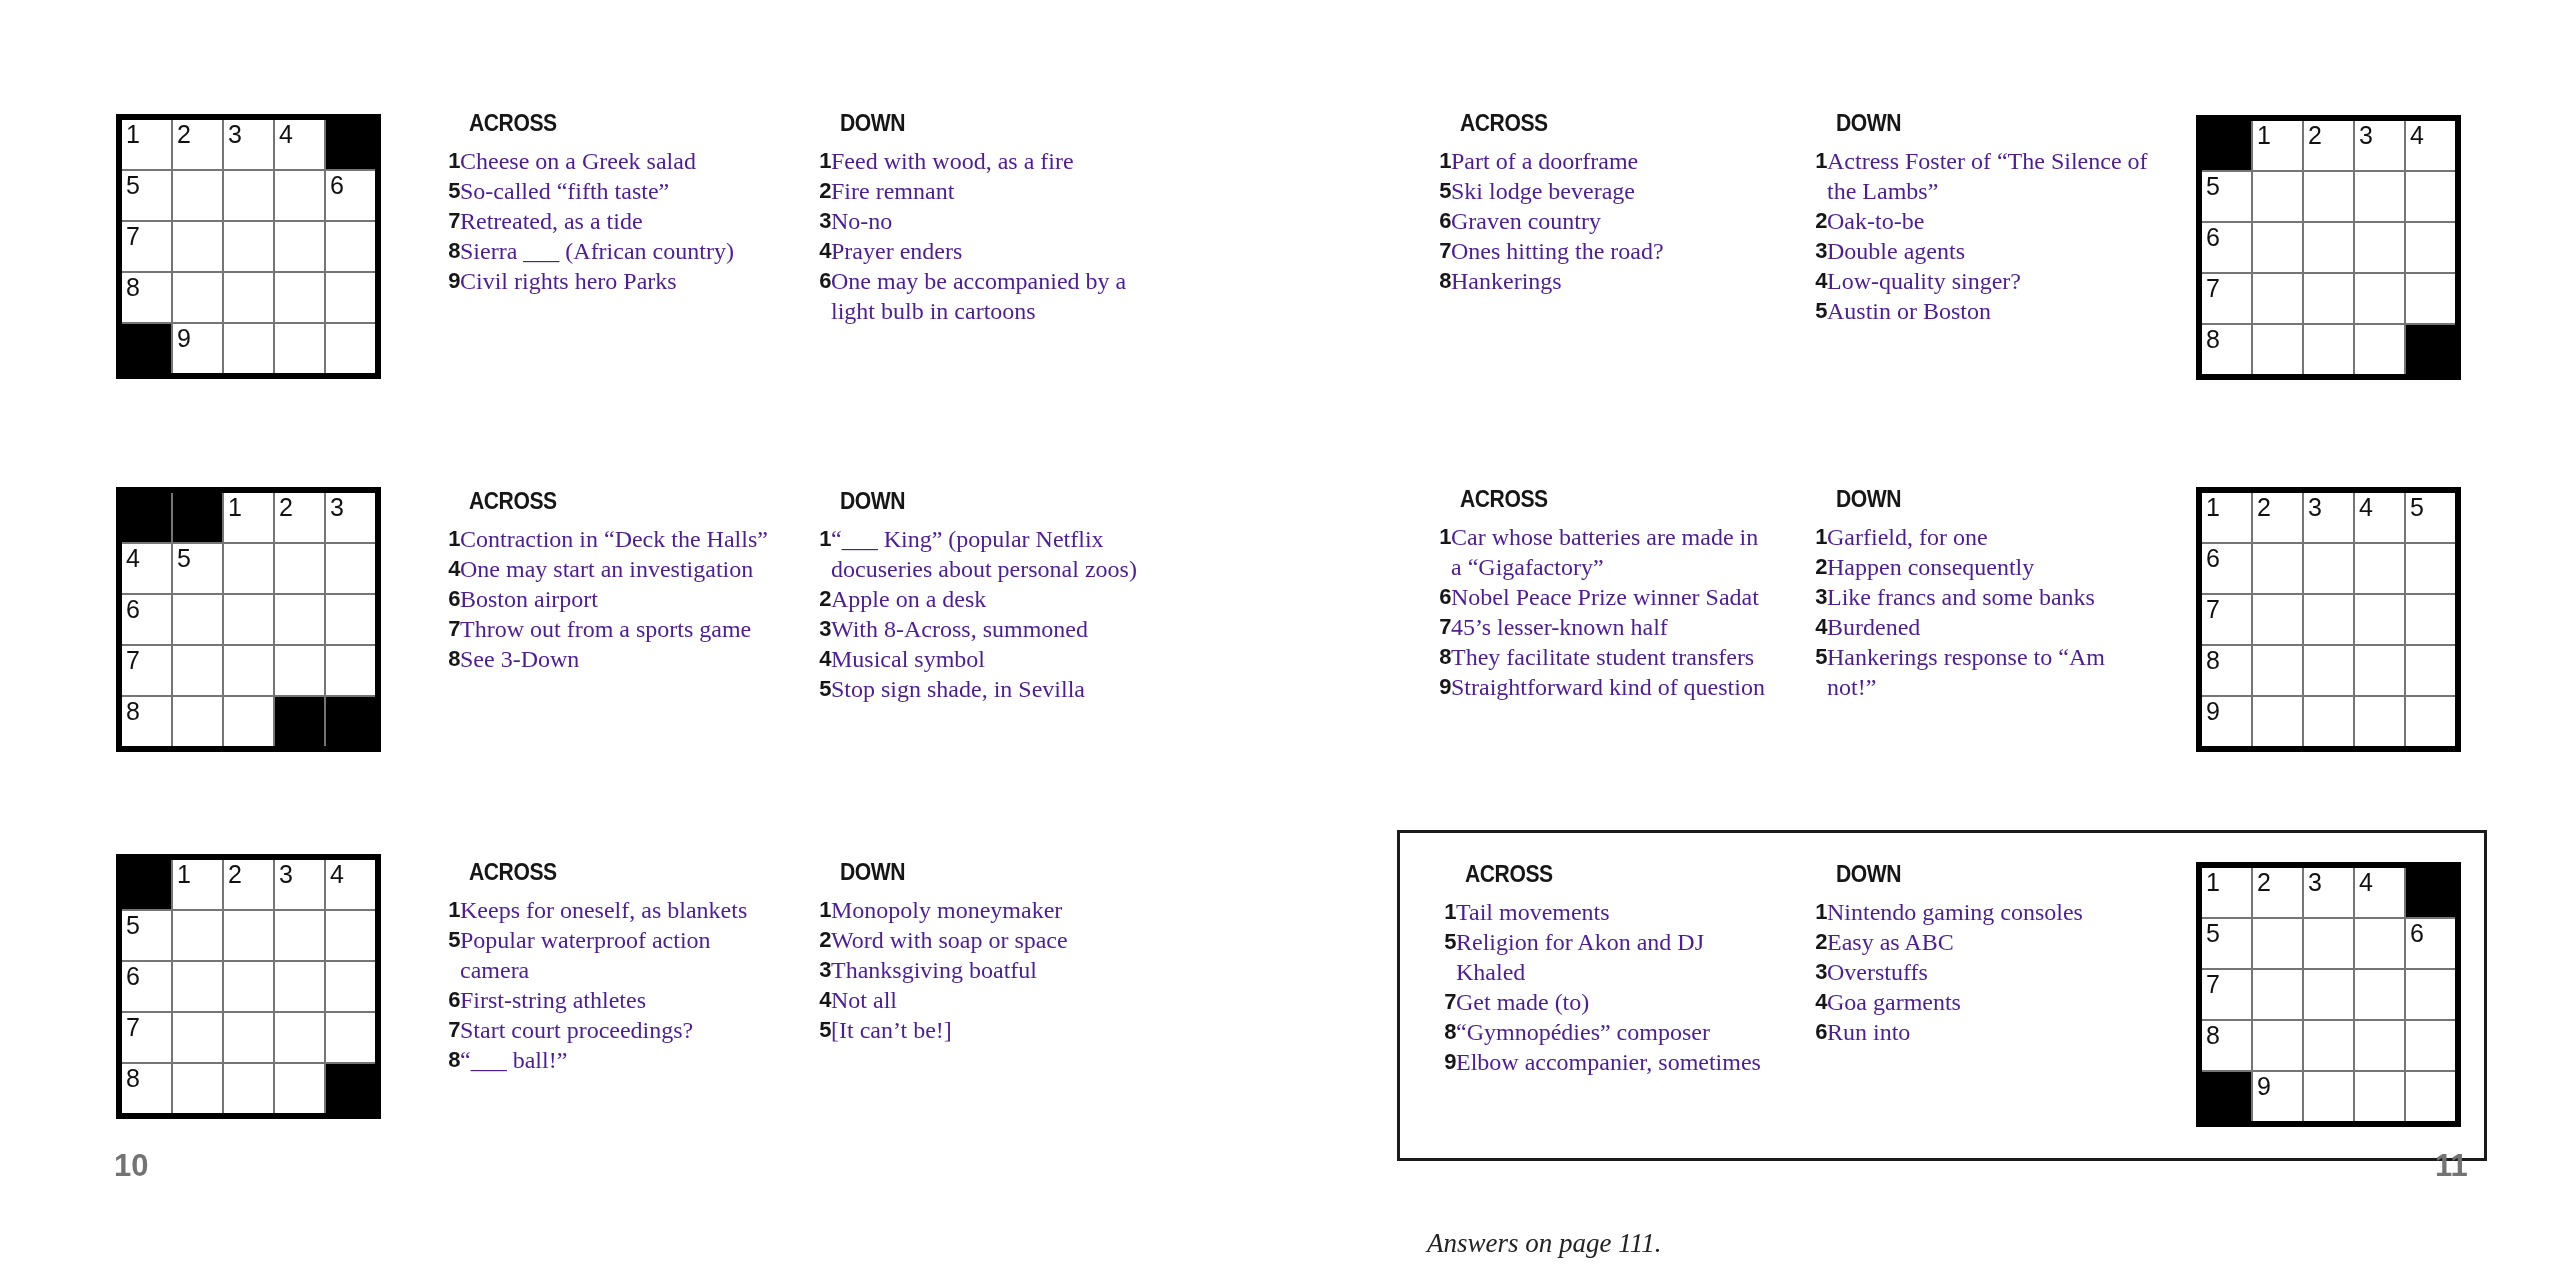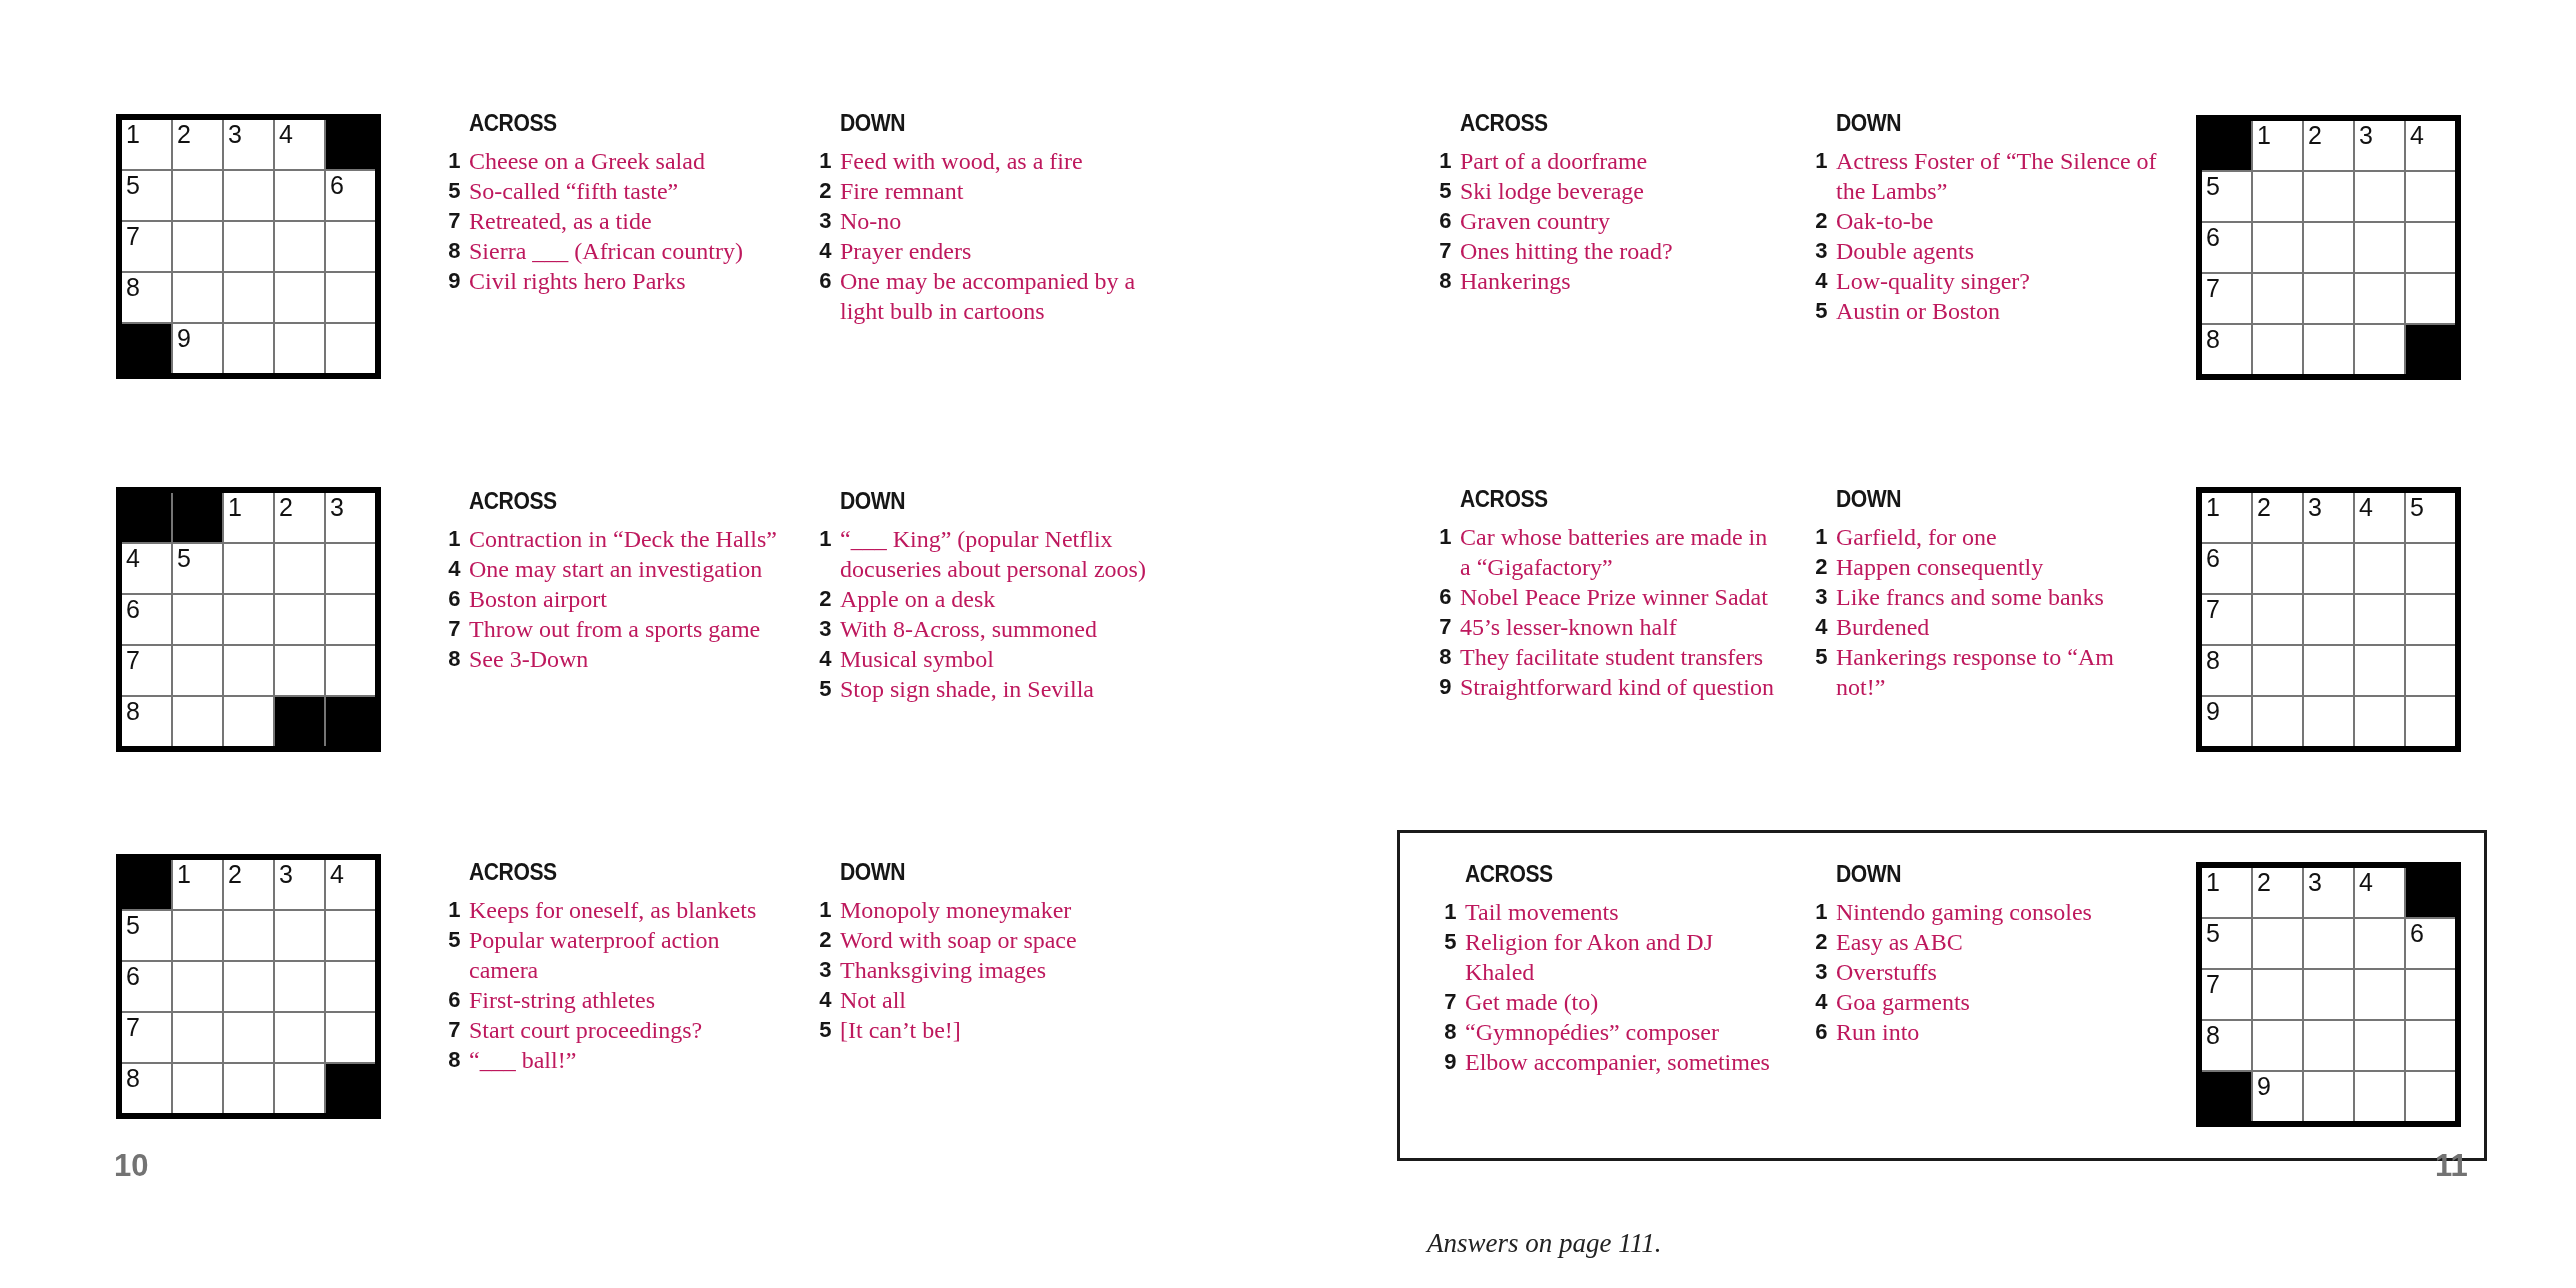--- a/index.html
+++ b/index.html
@@ -16,21 +16,21 @@
         line-height:1;padding:2px 0 0 4px;color:#111;}
 
   
   .clues{position:absolute;width:375px;}
   .hdr{margin-left:35px;font-family:"Liberation Sans",sans-serif;font-weight:bold;
        font-size:24px;line-height:28px;letter-spacing:-0.5px;color:#161616;
        transform:scaleX(.88);transform-origin:left center;margin-bottom:9px;}
   .clue{display:flex;align-items:flex-start;}
   .num{flex:none;width:26px;text-align:right;font-family:"Liberation Sans",sans-serif;
        font-weight:bold;font-size:22px;line-height:30px;letter-spacing:-0.5px;color:#161616;}
-  .txt{margin-left:9px;width:322px;font-size:24px;line-height:30px;color:#be185d;}
+  .txt{width:322px;font-size:24px;line-height:30px;color:#4c1d95;}
 
   
   .feature-box{position:absolute;left:1397px;top:830px;width:1090px;height:331px;
                border:3px solid #1b1b1b;box-sizing:border-box;background:transparent;}
 
   
   .pagenum{position:absolute;top:1148px;font-family:"Liberation Sans",sans-serif;
            font-weight:bold;font-size:31px;color:#737373;}
   .answers-note{position:absolute;left:1427px;top:1198px;font-style:italic;
                 font-size:27px;color:#222;margin-top:30px;}
@@ -306,21 +306,21 @@
   <div class="clue">
         <span class="num">1</span>
         <span class="txt">Monopoly moneymaker</span>
       </div>
       <div class="clue">
         <span class="num">2</span>
         <span class="txt">Word with soap or space</span>
       </div>
       <div class="clue">
         <span class="num">3</span>
-        <span class="txt">Thanksgiving images</span>
+        <span class="txt">Thanksgiving boatful</span>
       </div>
       <div class="clue">
         <span class="num">4</span>
         <span class="txt">Not all</span>
       </div>
       <div class="clue">
         <span class="num">5</span>
         <span class="txt">[It can’t be!]</span>
       </div>
     </div>

